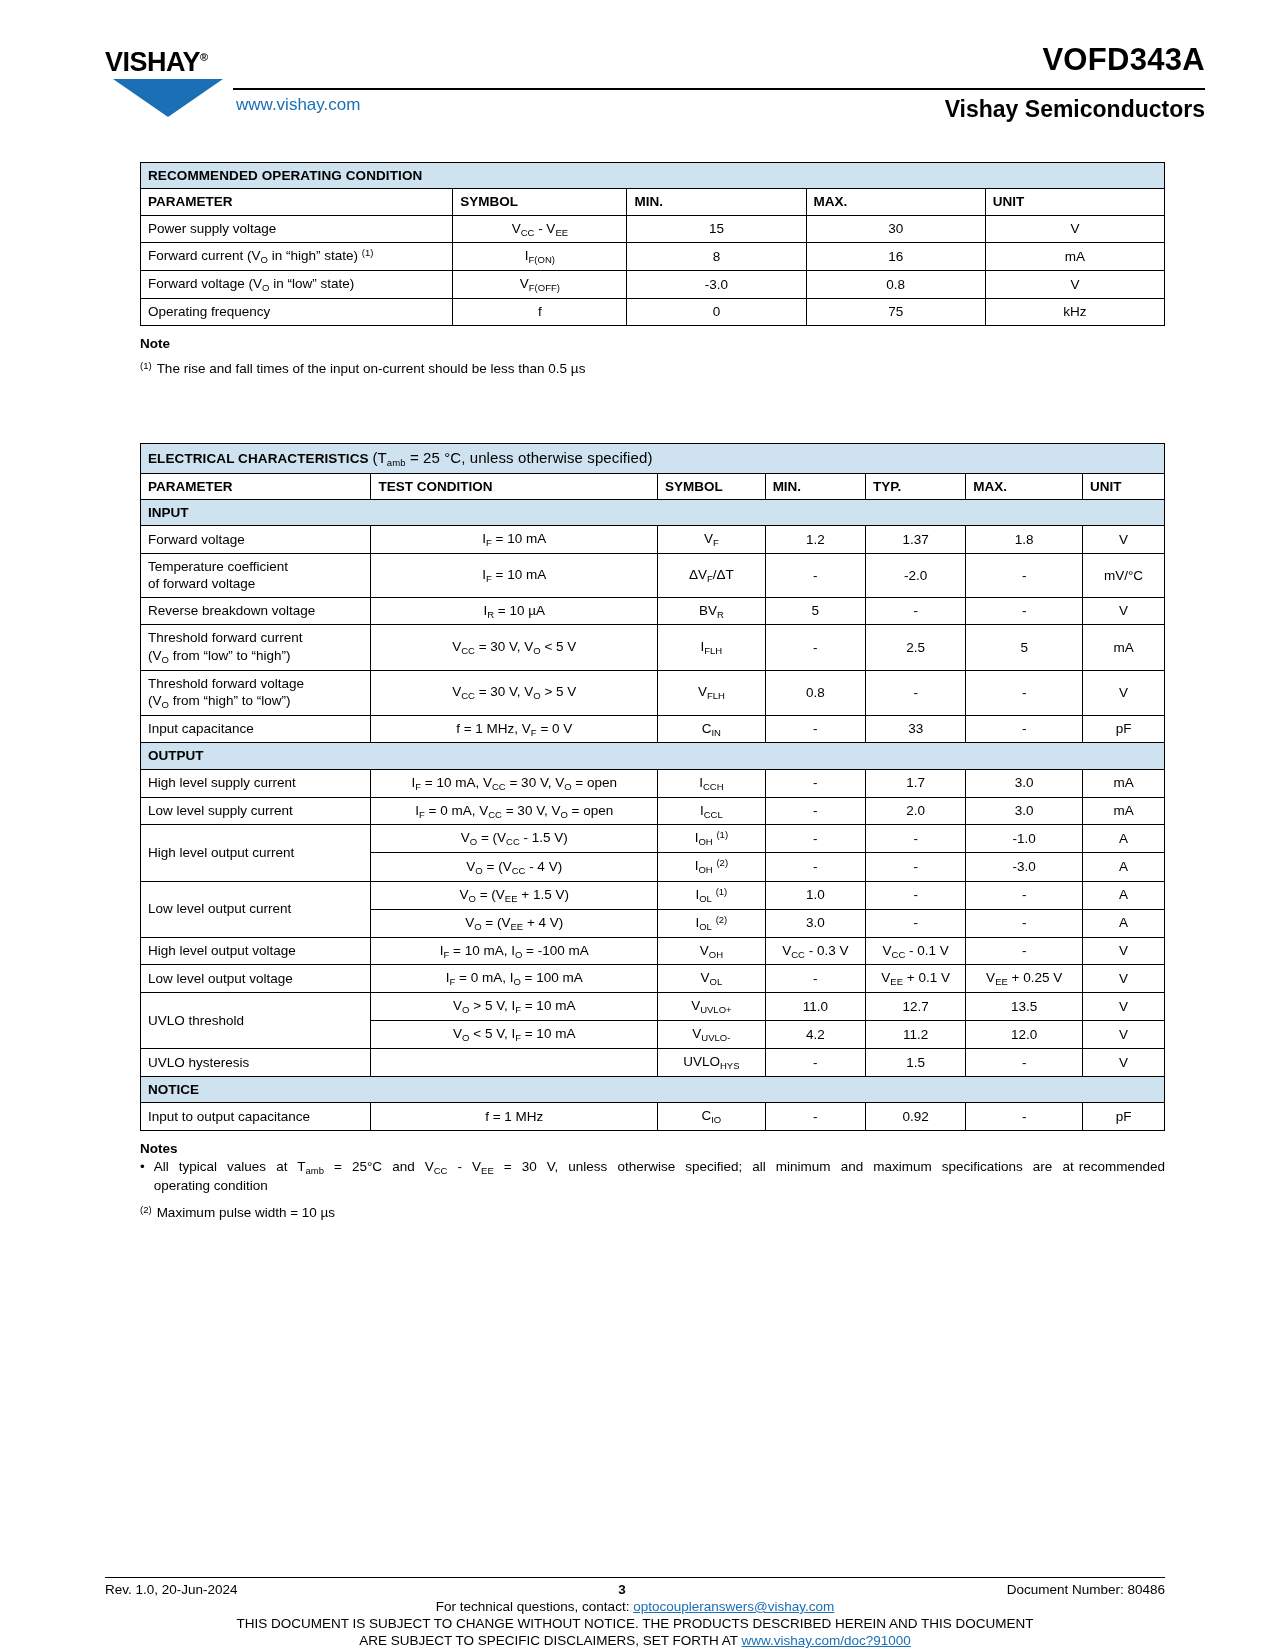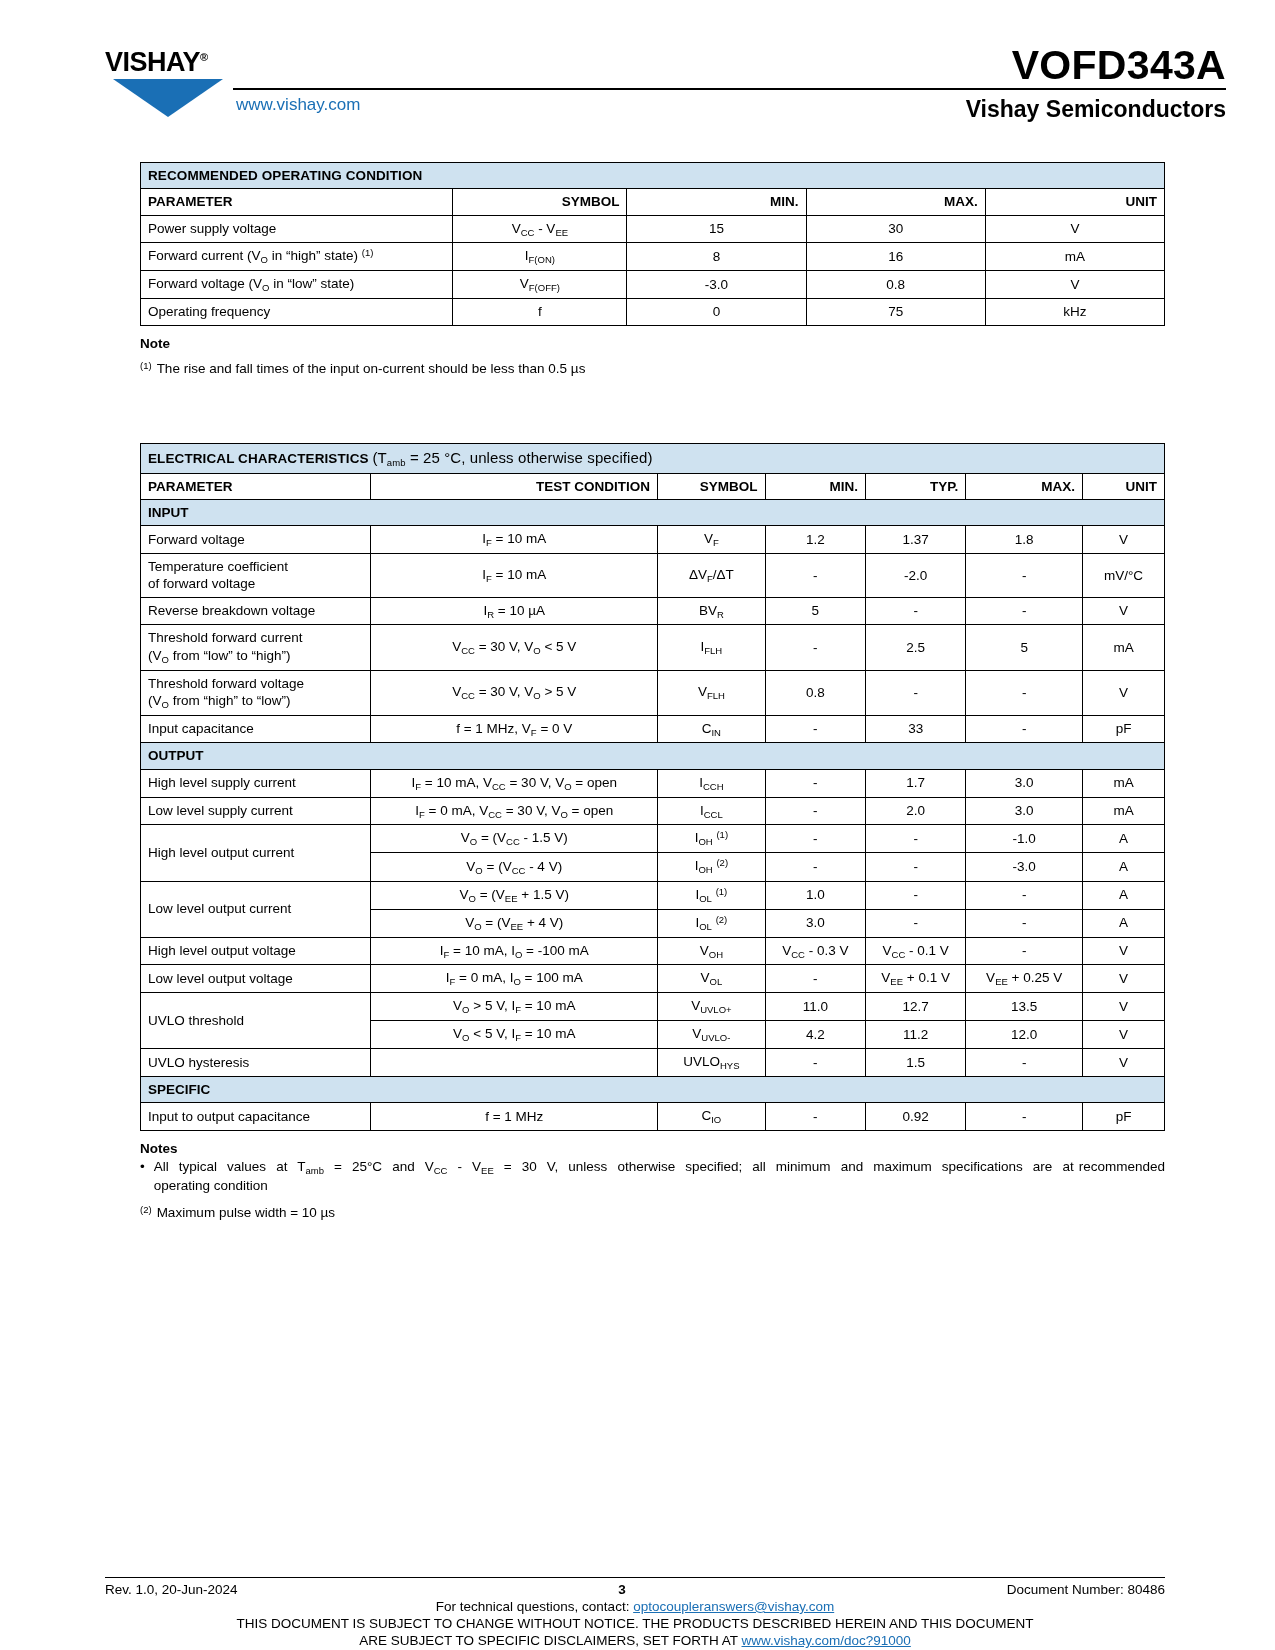--- a/index.html
+++ b/index.html
@@ -18,21 +18,21 @@
     position: relative;
     width: 1275px;
     height: 1650px;
     padding: 0;
   }
 
   
   .header {
     position: relative;
     height: 120px;
-    margin: 42px 49px 0 105px;
+    margin: 42px 70px 0 105px;
   }
   .logo-wrap {
     position: absolute;
     left: 0; top: 0;
     width: 130px;
     height: 72px;
   }
   .logo-text {
     font-family: "Liberation Sans", sans-serif;
     font-weight: bold;
@@ -60,21 +60,21 @@
   .url {
     position: absolute;
     left: 131px;
     top: 53px;
     color: #1a6fb5;
     font-size: 17px;
   }
   .part-no {
     position: absolute;
     right: 0; top: 0;
-    font-size: 41px;
+    font-size: 31px;
     font-weight: bold;
     letter-spacing: 0.3px;
   }
   .division {
     position: absolute;
     right: 0; top: 54px;
     font-size: 23px;
     font-weight: bold;
     text-align: right;
   }
@@ -96,21 +96,21 @@
   .title-row td {
     background: #cfe2f0;
     font-weight: bold;
     font-size: 16.5px;
     padding: 6px 9px;
     letter-spacing: 0.1px;
   }
   .title-row .tnorm { font-weight: normal; font-size: 15px; }
   .hdr-row td {
     font-weight: bold;
-    text-align: right;
+    text-align: left;
     font-size: 13.5px;
     padding: 4px 4px;
   }
   .hdr-row td.left { text-align: left; }
   .sec-row td {
     background: #cfe2f0;
     font-weight: bold;
     font-size: 13.5px;
   }
   td.c { text-align: center; }
@@ -419,21 +419,21 @@
         <td class="l">UVLO hysteresis</td>
         <td class="c"></td>
         <td class="c">UVLO<sub>HYS</sub></td>
         <td class="c">-</td>
         <td class="c">1.5</td>
         <td class="c">-</td>
         <td class="c">V</td>
       </tr>
 
       <tr class="sec-row">
-        <td colspan="7">SPECIFIC</td>
+        <td colspan="7">NOTICE</td>
       </tr>
 
       <tr>
         <td class="l">Input to output capacitance</td>
         <td class="c">f = 1 MHz</td>
         <td class="c">C<sub>IO</sub></td>
         <td class="c">-</td>
         <td class="c">0.92</td>
         <td class="c">-</td>
         <td class="c">pF</td>

